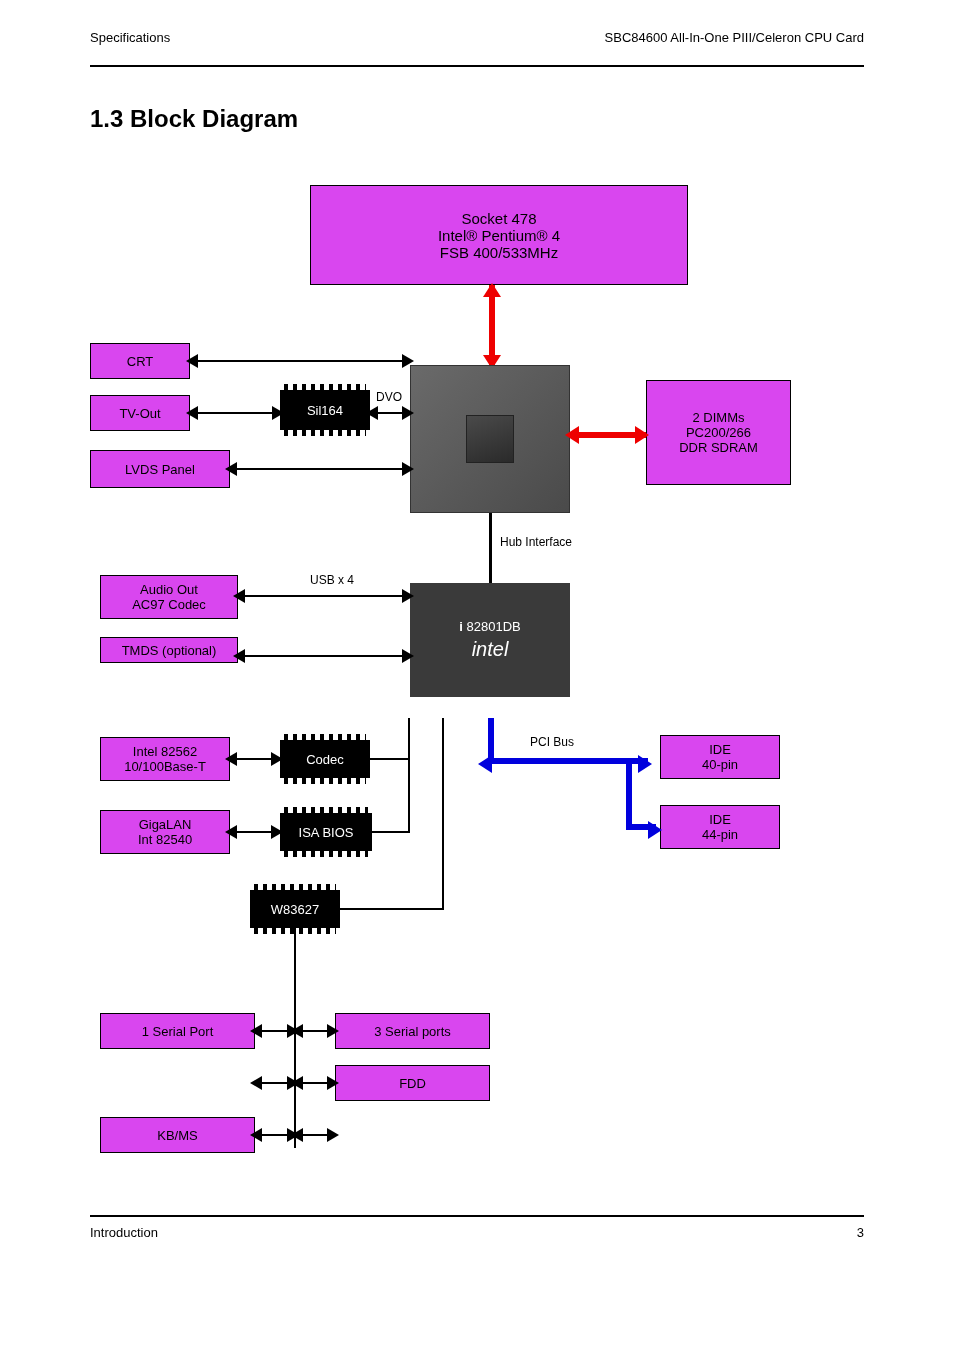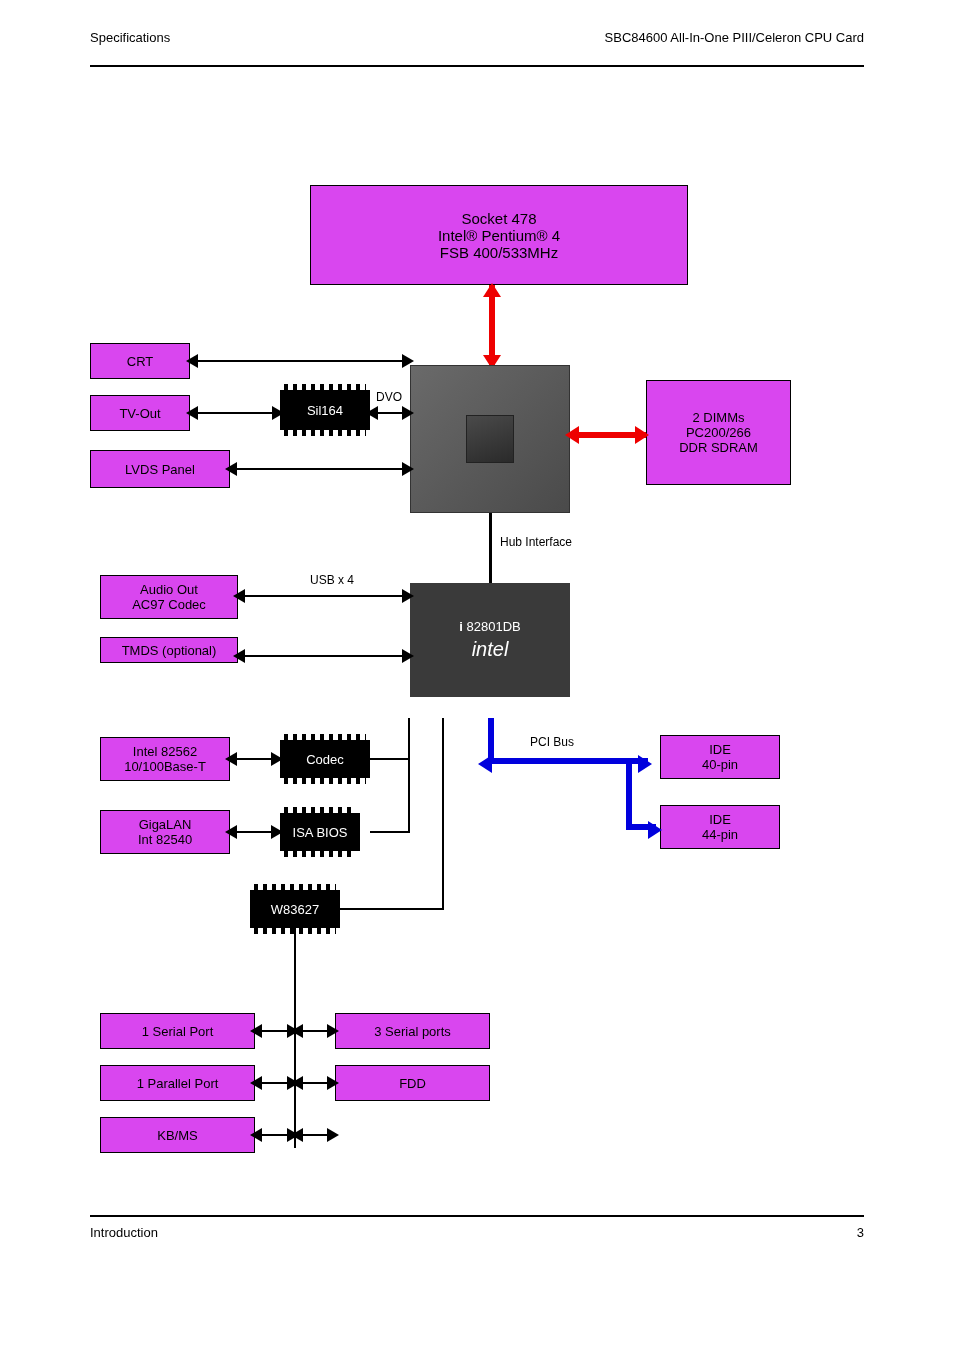--- a/index.html
+++ b/index.html
@@ -151,20 +151,21 @@
 <body>
 
 <div class="page">
 
   <div class="header-text">
     <span>Specifications</span>
     <span class="right">SBC84600 All-In-One PIII/Celeron CPU Card</span>
   </div>
   <div class="hr top"></div>
 
+  <div class="section-title">1.3  Block Diagram</div>
 
   <div class="diagram">
 
     <div class="box" style="left:220px; top:20px; width:378px; height:100px; font-size:15px;">Socket 478<br>Intel® Pentium® 4<br>FSB 400/533MHz</div>
 
     <div class="line r" style="left:399px; top:120px; width:6px; height:80px"></div>
     <div class="arrow r up" style="left:393px; top:118px"></div>
     <div class="arrow r down" style="left:393px; top:190px"></div>
 
     <div class="chipimg gmch" style="left:320px; top:200px; width:160px; height:148px">
@@ -228,21 +229,21 @@
       <div class="ic-label">Codec</div>
     </div>
     <div class="line" style="left:140px; top:593px; width:48px; height:2px"></div>
     <div class="arrow left" style="left:135px; top:587px"></div>
     <div class="arrow right" style="left:181px; top:587px"></div>
 
     <div class="line" style="left:280px; top:593px; width:40px; height:2px"></div>
     <div class="line" style="left:318px; top:553px; width:2px; height:42px"></div>
 
     <div class="box" style="left:10px; top:645px; width:130px; height:44px">GigaLAN<br>Int 82540</div>
-    <div class="ic" style="left:190px; top:648px; width:80px; height:38px">
+    <div class="ic" style="left:190px; top:648px; width:92px; height:38px">
       <div class="ic-label">ISA BIOS</div>
     </div>
     <div class="line" style="left:140px; top:666px; width:48px; height:2px"></div>
     <div class="arrow left" style="left:135px; top:660px"></div>
     <div class="arrow right" style="left:181px; top:660px"></div>
     <div class="line" style="left:280px; top:666px; width:40px; height:2px"></div>
     <div class="line" style="left:318px; top:553px; width:2px; height:115px"></div>
 
     <div class="line b" style="left:398px; top:553px; width:6px; height:42px"></div>
     <div class="line b" style="left:398px; top:593px; width:160px; height:6px"></div>
@@ -261,21 +262,20 @@
       <div class="ic-label">W83627</div>
     </div>
 
     <div class="line" style="left:352px; top:553px; width:2px; height:190px"></div>
     <div class="line" style="left:250px; top:743px; width:104px; height:2px"></div>
 
     <div class="line" style="left:204px; top:763px; width:2px; height:220px"></div>
 
     <div class="box" style="left:10px; top:848px; width:155px; height:36px">1 Serial Port</div>
     <div class="box" style="left:245px; top:848px; width:155px; height:36px">3 Serial ports</div>
-    <div class="box" style="left:10px; top:900px; width:155px; height:36px">1 Parallel Port</div>
     <div class="box" style="left:10px; top:952px; width:155px; height:36px">KB/MS</div>
     <div class="box" style="left:245px; top:900px; width:155px; height:36px">FDD</div>
 
     <div class="line" style="left:165px; top:865px; width:40px; height:2px"></div>
     <div class="arrow left" style="left:160px; top:859px"></div>
     <div class="arrow right" style="left:197px; top:859px"></div>
     <div class="line" style="left:165px; top:917px; width:40px; height:2px"></div>
     <div class="arrow left" style="left:160px; top:911px"></div>
     <div class="arrow right" style="left:197px; top:911px"></div>
     <div class="line" style="left:165px; top:969px; width:40px; height:2px"></div>

